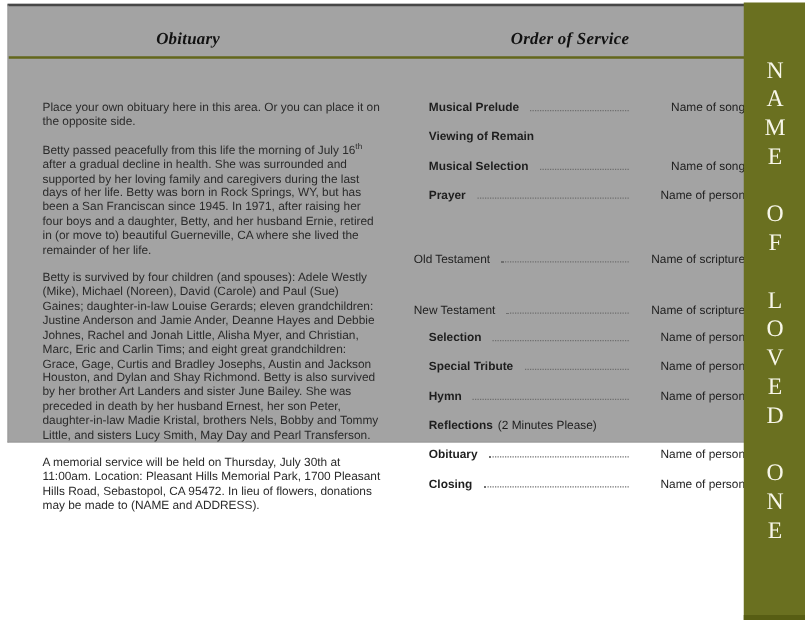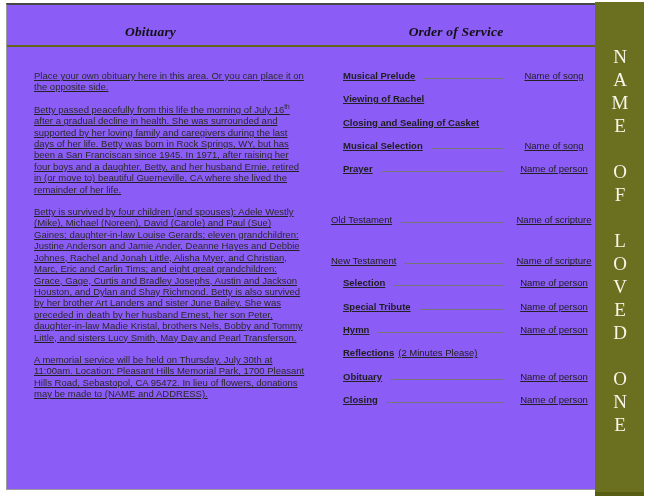--- a/index.html
+++ b/index.html
@@ -17,25 +17,25 @@
     width: 648px;
     height: 501px;
     background: #ffffff;
   }
   
   .frame {
     position: absolute;
     left: 6px;
     top: 3px;
     width: 637px;
-    height: 487px;
+    height: 351px;
     border-top: 2px solid #474747;
     border-left: 1px solid #9c9c9c;
     border-bottom: 1px solid #9c9c9c;
-    background: #8b5cf6;
+    background: #a3a3a3;
     box-sizing: border-box;
   }
   
   .header {
     display: flex;
     height: 40px;
     border-bottom: 2px solid #63671c;
     align-items: flex-end;
   }
   .header-cell-left {
@@ -52,22 +52,21 @@
     font-family: "Liberation Serif", serif;
     font-weight: bold;
     font-style: italic;
     font-size: 13.5px;
     color: #111111;
     letter-spacing: 0.2px;
   }
   
   .content {
     display: flex;
-    padding-top: 23px;
-    text-decoration: underline;
+    padding-top: 34px;
   }
   .obituary-col {
     margin-left: 27px;
     width: 272px;
     font-size: 9.5px;
     line-height: 11.4px;
     color: #2a2a2a;
   }
   .obituary-col p {
     margin: 0 0 11px 0;
@@ -102,21 +101,21 @@
     flex: 1;
     border-bottom: 1px dotted #6f6f6f;
     margin: 0 9px 2px 9px;
     min-width: 18px;
     height: 1px;
   }
   .val {
     width: 84px;
     flex-shrink: 0;
     font-weight: normal;
-    text-align: center;
+    text-align: right;
   }
   
   .banner {
     position: absolute;
     left: 595px;
     top: 2px;
     width: 49px;
     height: 490px;
     background: #6a7020;
     border-bottom: 4px solid #575d13;
@@ -162,26 +161,23 @@
       <div class="service-col">
 
         <div class="svc-row">
           <span class="lbl">Musical Prelude</span>
           <span class="leader"></span>
           <span class="val">Name of song</span>
         </div>
 
 
         <div class="svc-row">
-          <span class="lbl">Viewing of Rachel</span>
-        </div>
-
-        <div class="svc-row">
-          <span class="lbl">Closing and Sealing of Casket</span>
-        </div>
+          <span class="lbl">Viewing of Remain</span>
+        </div>
+
 
         <div class="svc-row">
           <span class="lbl">Musical Selection</span>
           <span class="leader"></span>
           <span class="val">Name of song</span>
         </div>
 
         <div class="svc-row">
           <span class="lbl">Prayer</span>
           <span class="leader"></span>

